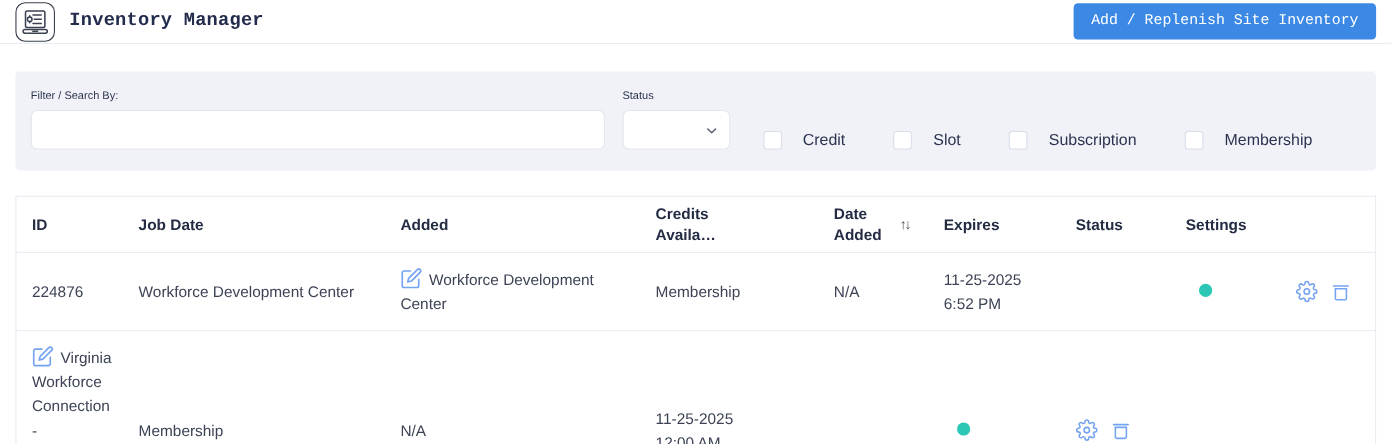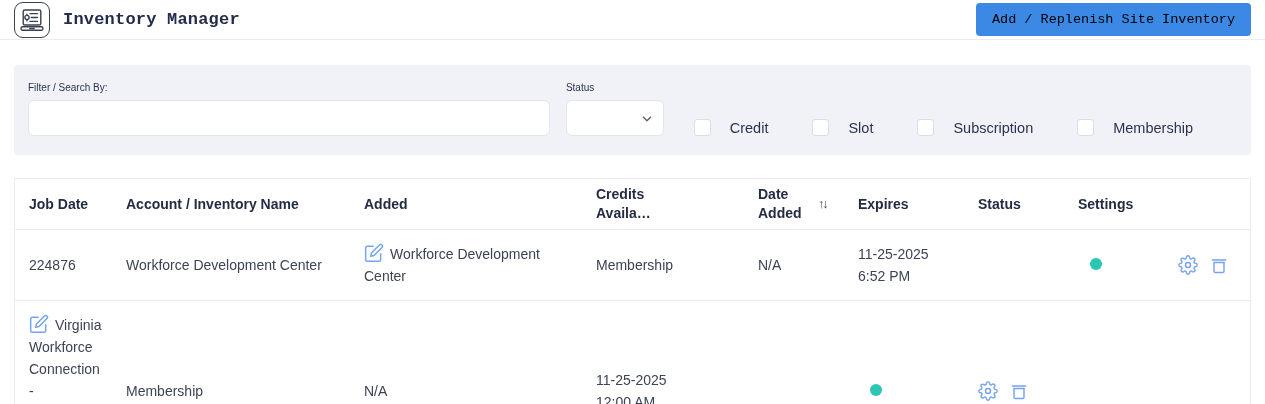--- a/index.html
+++ b/index.html
@@ -15,21 +15,21 @@
   *{box-sizing:border-box;margin:0;padding:0;}
   html,body{width:1265px;height:404px;overflow:hidden;background:#fff;
     font-family:"Liberation Sans","DejaVu Sans",sans-serif;}
 
   
   .topbar{height:40px;display:flex;align-items:center;padding:0 14px;
     border-bottom:1px solid var(--border);font-family:Liberation Mono, monospace;}
   .app-icon{width:36px;height:36px;border:1.7px solid #3a4150;border-radius:9px;
     display:flex;align-items:center;justify-content:center;margin-right:13px;flex:0 0 auto;}
   .page-title{font-size:17px;font-weight:700;color:var(--title);letter-spacing:.2px;}
-  .add-btn{margin-left:auto;background:var(--accent);color:#000000;border:none;
+  .add-btn{margin-left:auto;background:var(--accent);color:#ffffff;border:none;
     border-radius:4px;height:33px;padding:0 16px;font-size:13.5px;cursor:pointer;
     font-family:inherit;}
 
   
   .filter-panel{margin:25px 14px 0;background:var(--panel);border-radius:4px;
     padding:17px 14px 19px;display:flex;align-items:flex-start;}
   .fgroup label{display:block;font-size:10px;color:#2b3350;margin-bottom:7px;}
   .search-group{width:640px;margin-right:16px;}
   .search-input{width:100%;height:36px;border:1px solid #e2e6ee;border-radius:6px;
     padding:0 10px;font-size:14px;color:var(--text);outline:none;background:#fff;}
@@ -111,22 +111,22 @@
     </label>
     <label class="cb">
       <input type="checkbox" style="">
       <span>Membership</span>
     </label>
   </div>
 </section>
 
 <section class="table-card">
   <div class="grid thead">
+    <div class="th">ID</div>
     <div class="th">Job Date</div>
-    <div class="th">Account / Inventory Name</div>
     <div class="th">Added</div>
     <div class="th th-credits">Credits Availa…</div>
     <div class="th th-date">
       <span class="th-txt">Date Added</span>
       <span class="sort">↑↓</span>
     </div>
     <div class="th">Expires</div>
     <div class="th">Status</div>
     <div class="th">Settings</div>
   </div>

